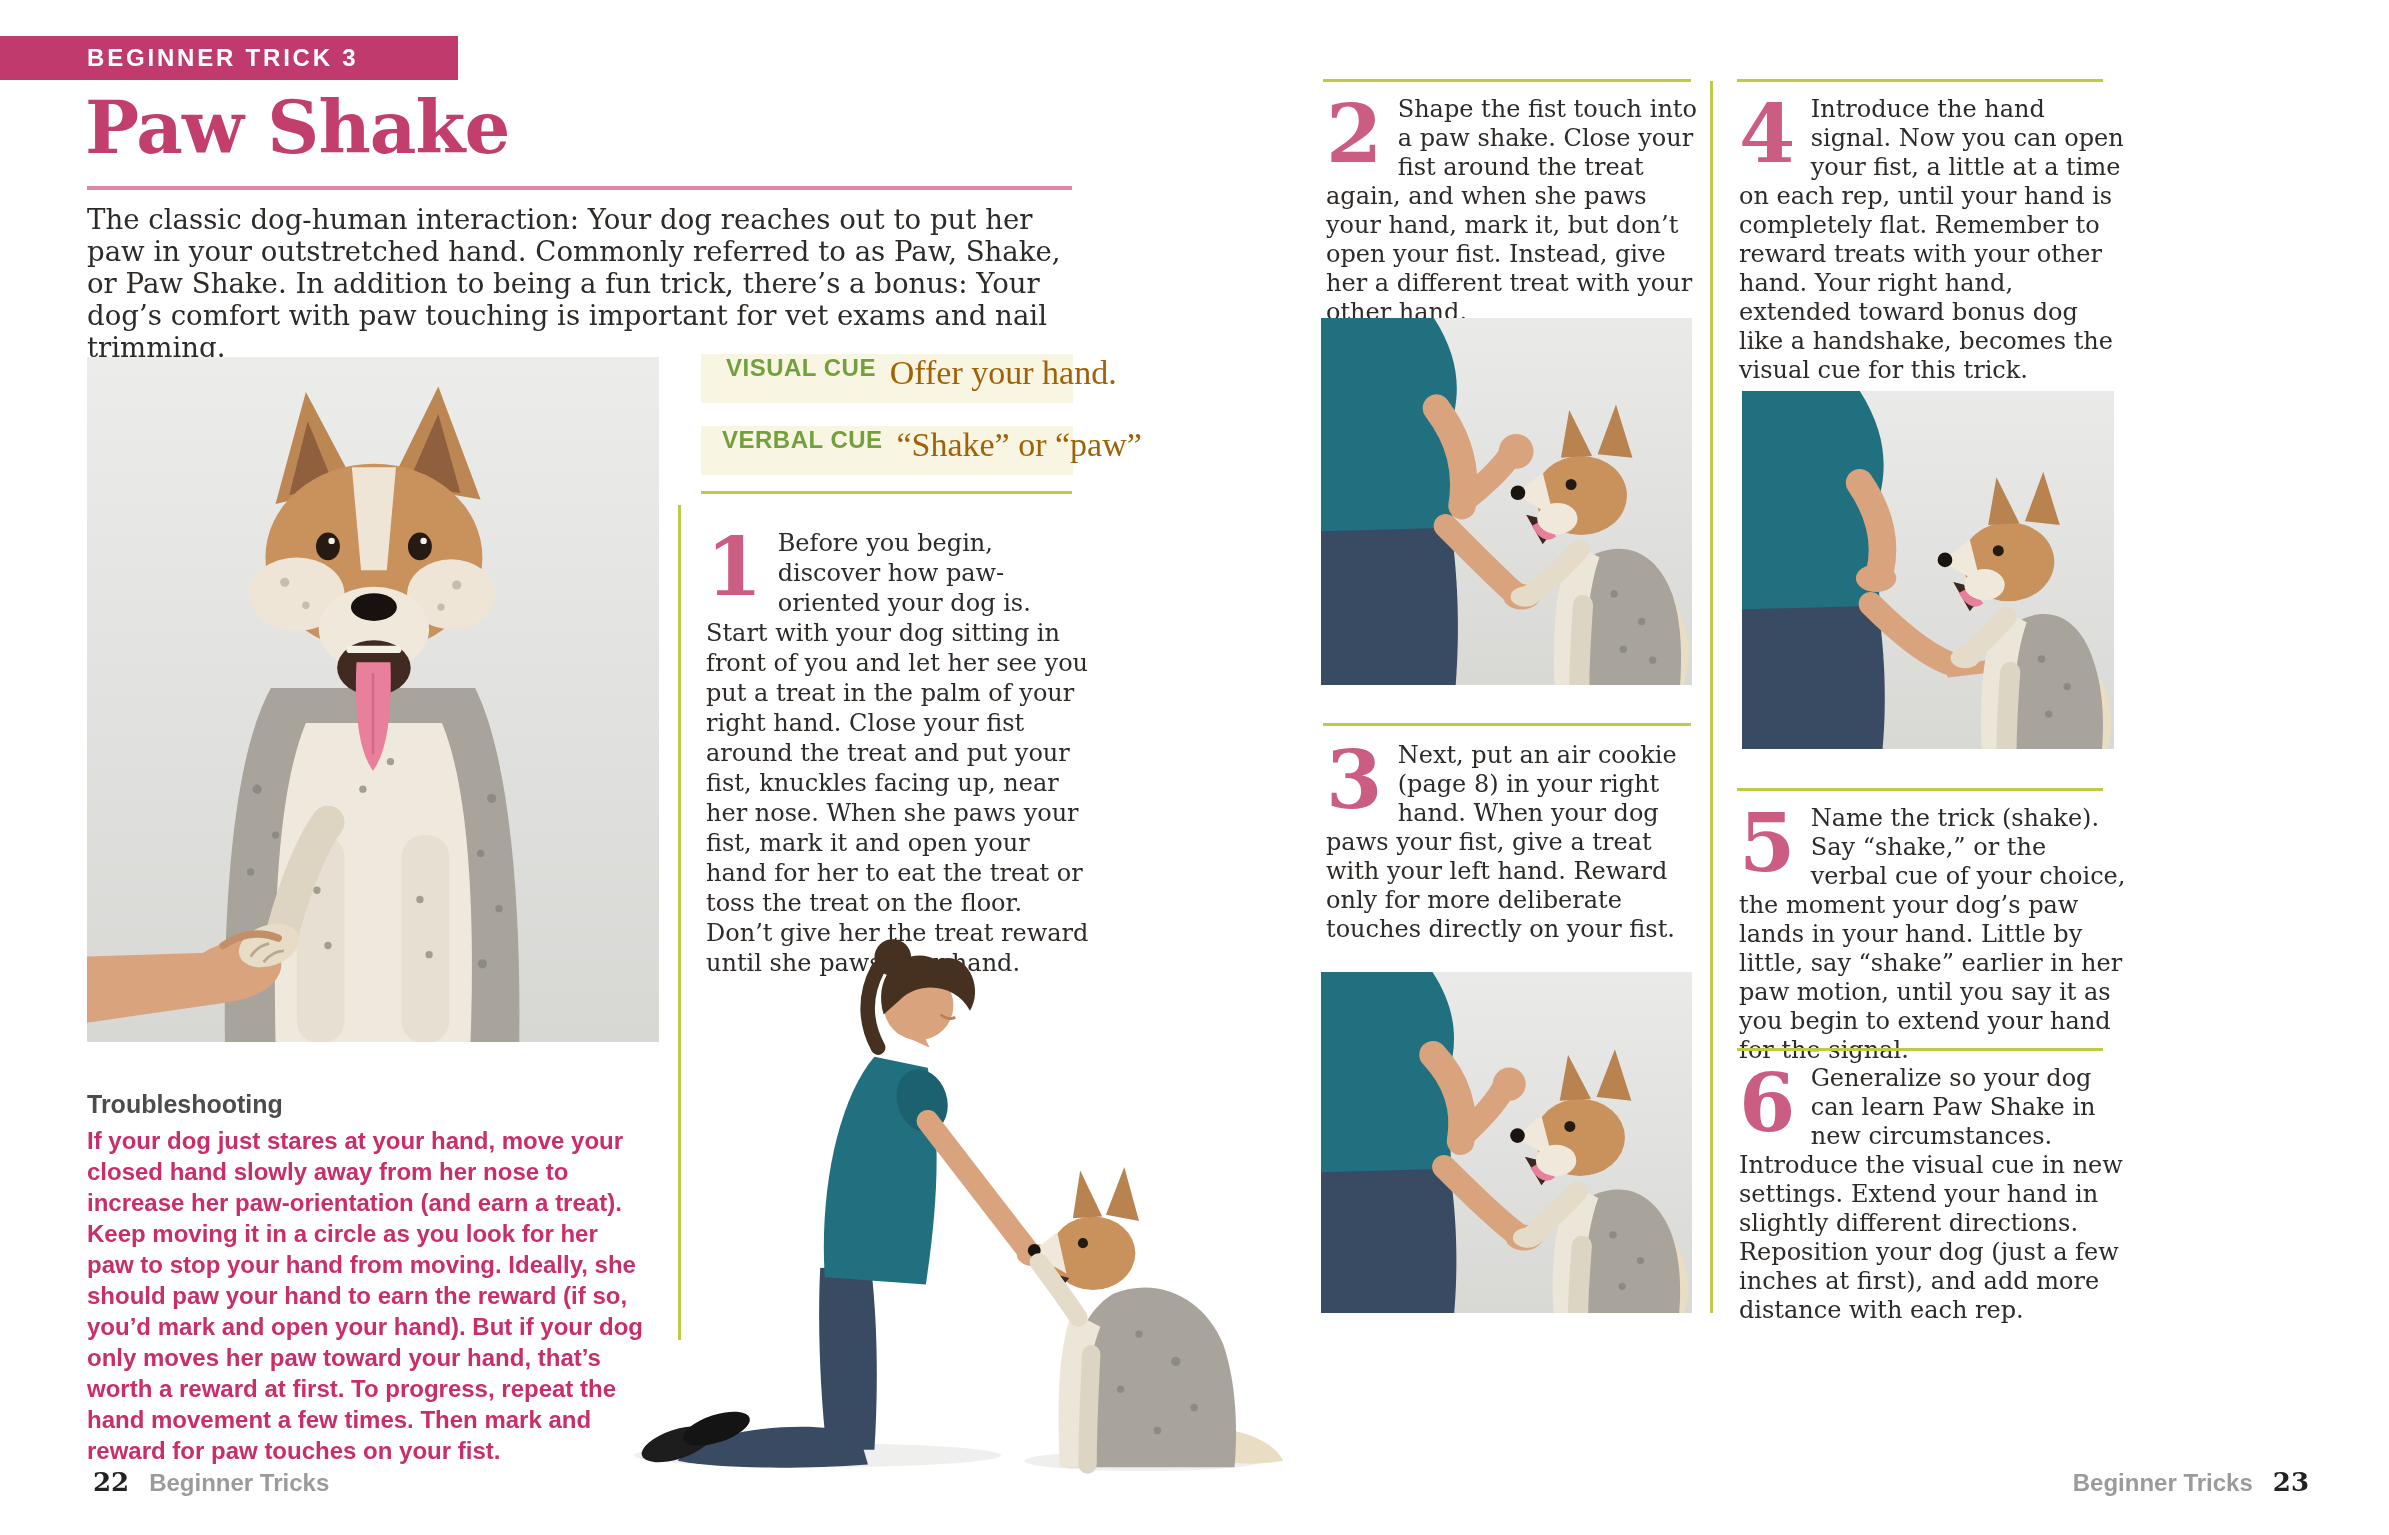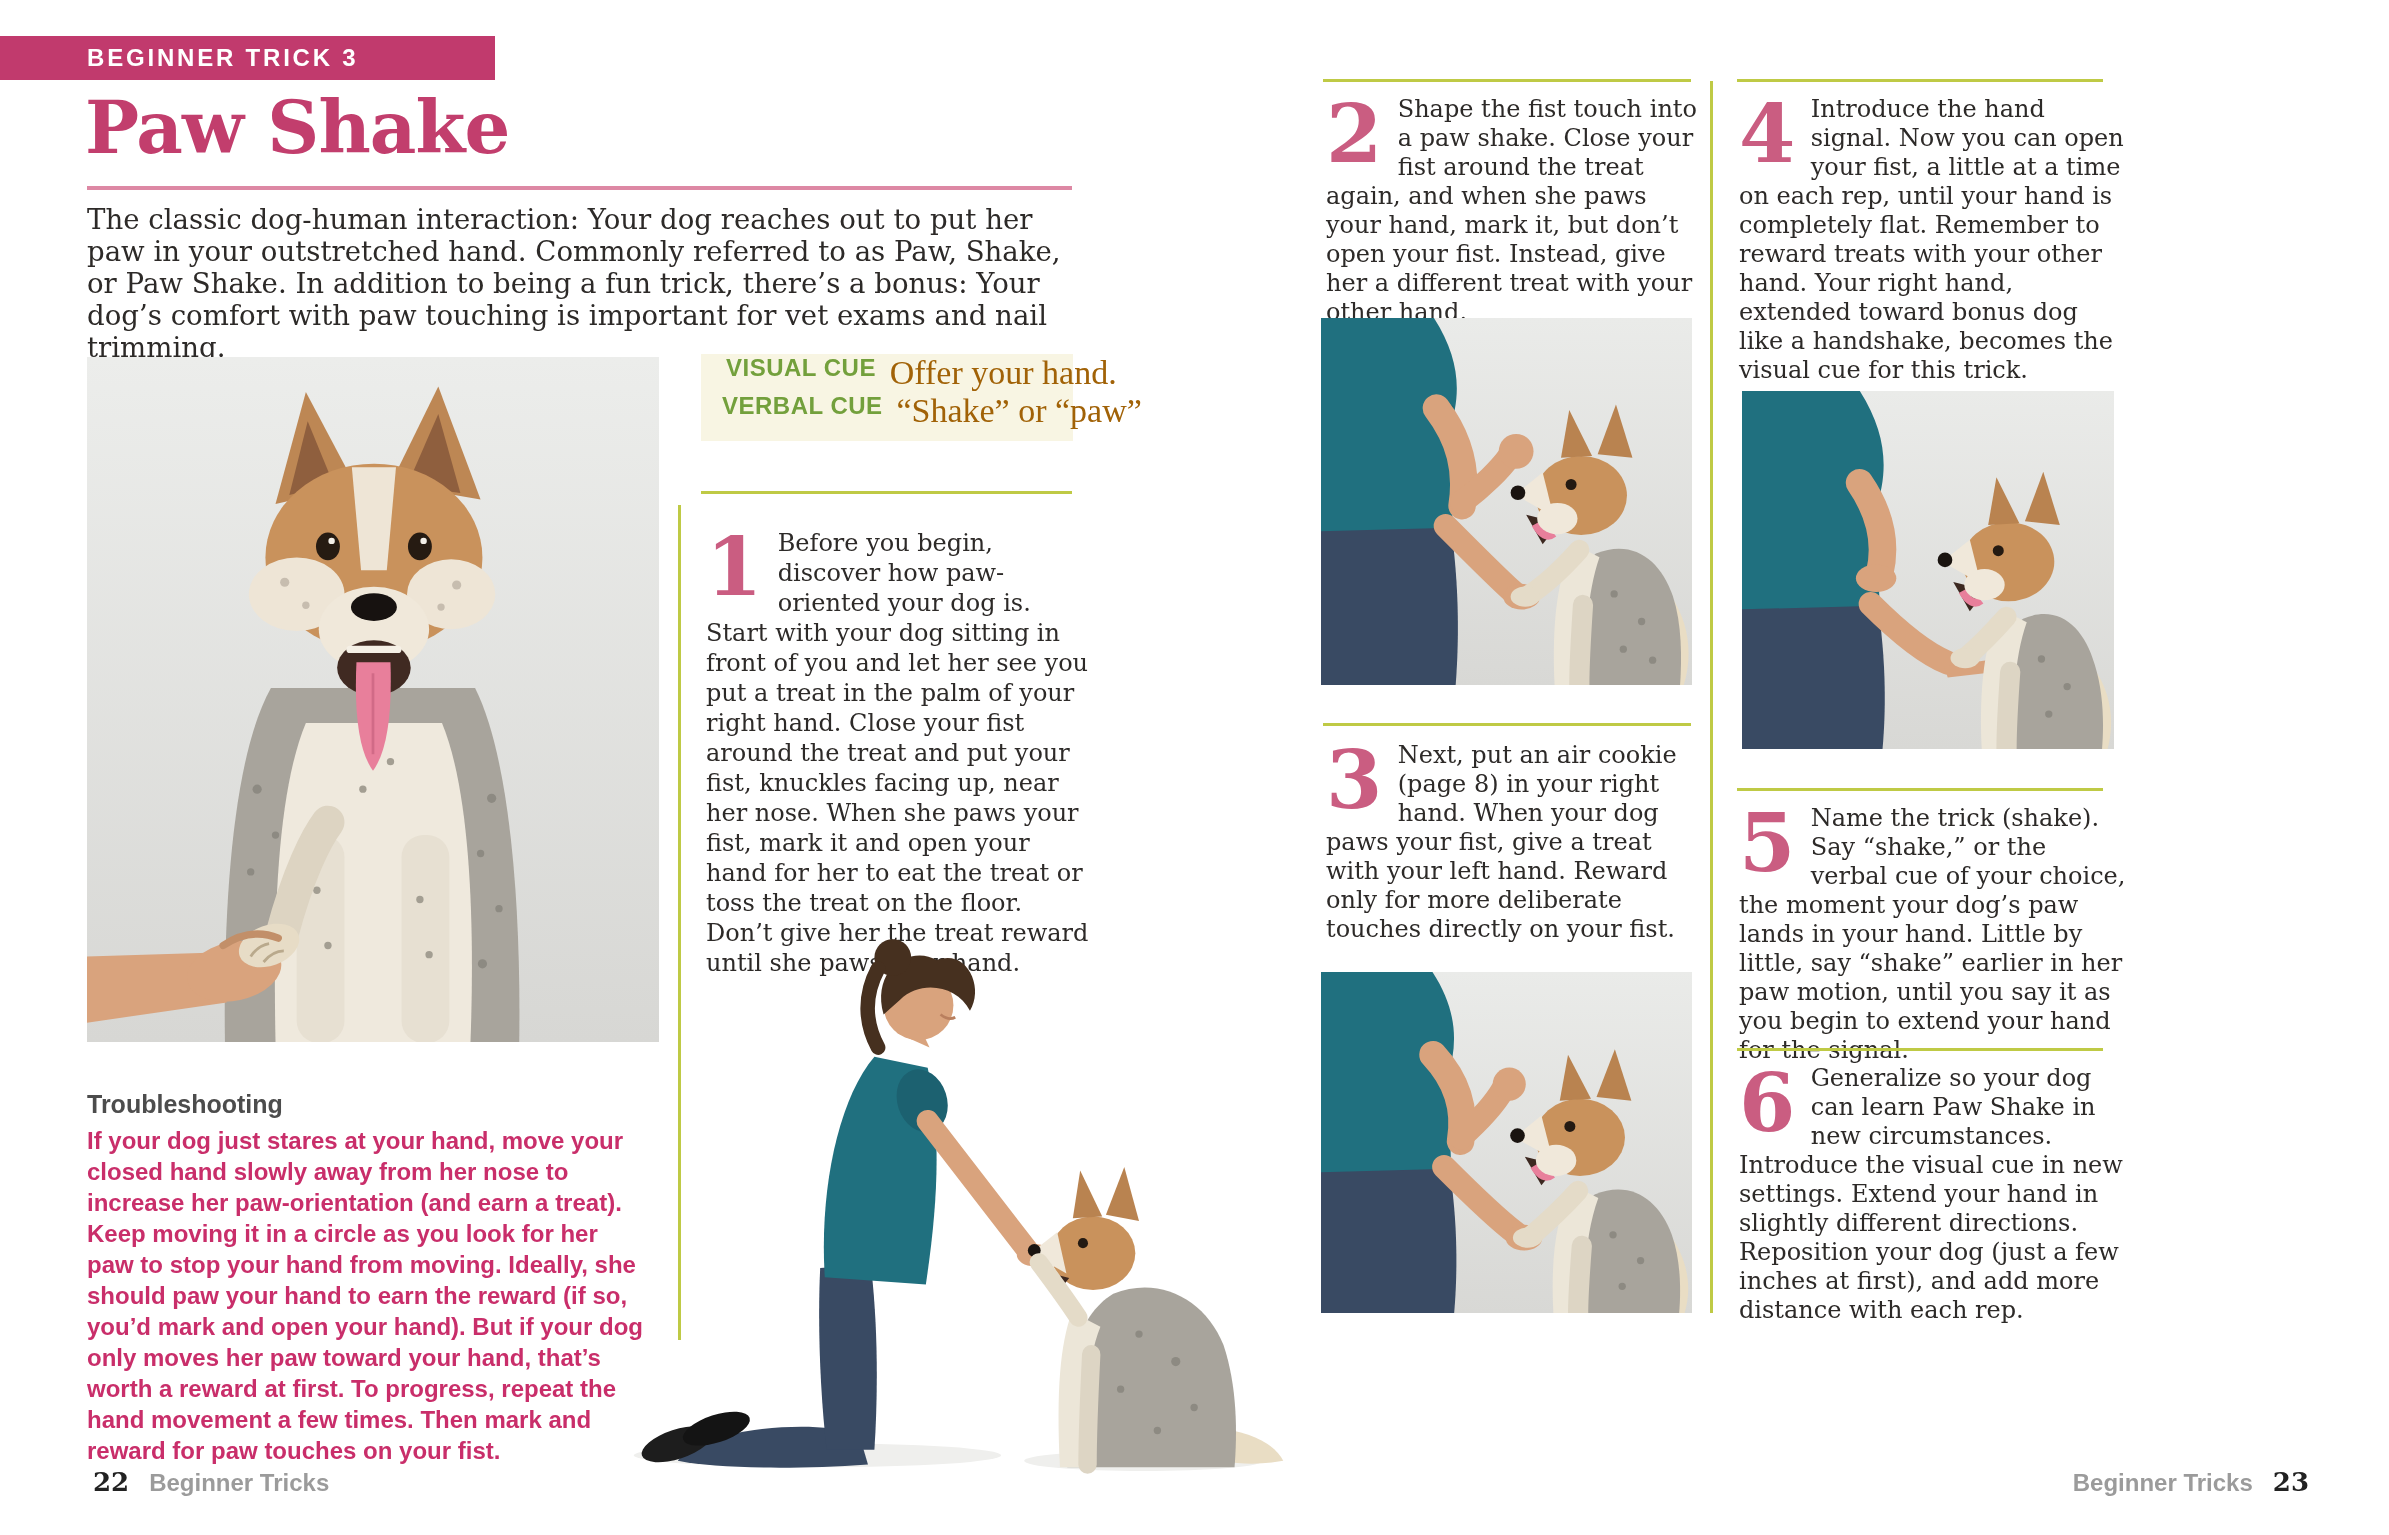--- a/index.html
+++ b/index.html
@@ -3,41 +3,41 @@
 <meta charset="utf-8">
 <style>
   html,body{margin:0;padding:0;background:#ffffff;}
   .spread{
     position:relative; width:2389px; height:1536px; background:#ffffff;
     font-family:"DejaVu Serif", serif; color:#2d2a28; overflow:hidden;
   }
   .abs{position:absolute;}
   
   .banner{
-    left:0; top:36px; width:495px; height:44px; background:#c13a6d;
+    left:0; top:36px; width:458px; height:44px; background:#c13a6d;
     display:flex; align-items:center;
   }
   .banner span{
     margin-left:87px; font-family:"Liberation Sans", sans-serif; font-weight:700;
     font-size:24px; letter-spacing:2.8px; color:#ffffff;
   }
   .title{
     left:85px; top:85px; font-family:"DejaVu Serif", serif; font-weight:700;
     font-size:72px; color:#c23e6d; letter-spacing:-0.9px;
   }
   .rule-pink{left:87px; top:186px; width:985px; height:3.7px; background:#dd88a4;}
   .intro{left:87px; top:204px; width:991px; font-size:27.6px; line-height:32px;}
   .photo{overflow:hidden; background:#e5e5e3;}
   .photo svg{display:block; width:100%; height:100%;}
   .photo-main{left:87px; top:357px; width:572px; height:685px;}
   .cue-box{
     left:701px; top:354px; width:372px; height:49px; background:#f8f5e3;
     display:flex; align-items:flex-start; gap:13.8px; box-sizing:border-box; padding-left:25px;
   }
-  .cue-box.second{top:392px;padding-left:21px;}
+  .cue-box.second{top:426px;padding-left:21px;}
   .cue-label{
     font-family:"Liberation Sans", sans-serif; font-weight:700; font-size:24px;
     color:#73a03c; letter-spacing:0.5px; white-space:nowrap;
   }
   .cue-value{font-family:Liberation Serif, serif; font-size:34px; color:#a16207; white-space:nowrap;}
   .rule-olive{background:#bfca45; height:2.8px;}
   .r-step1{left:701px; top:491px; width:371px;}
   .vline-left{left:678px; top:505px; width:2.8px; height:835px; background:#bfca45;}
   .step{font-size:24px; line-height:29px;}
   .step .step-num{

